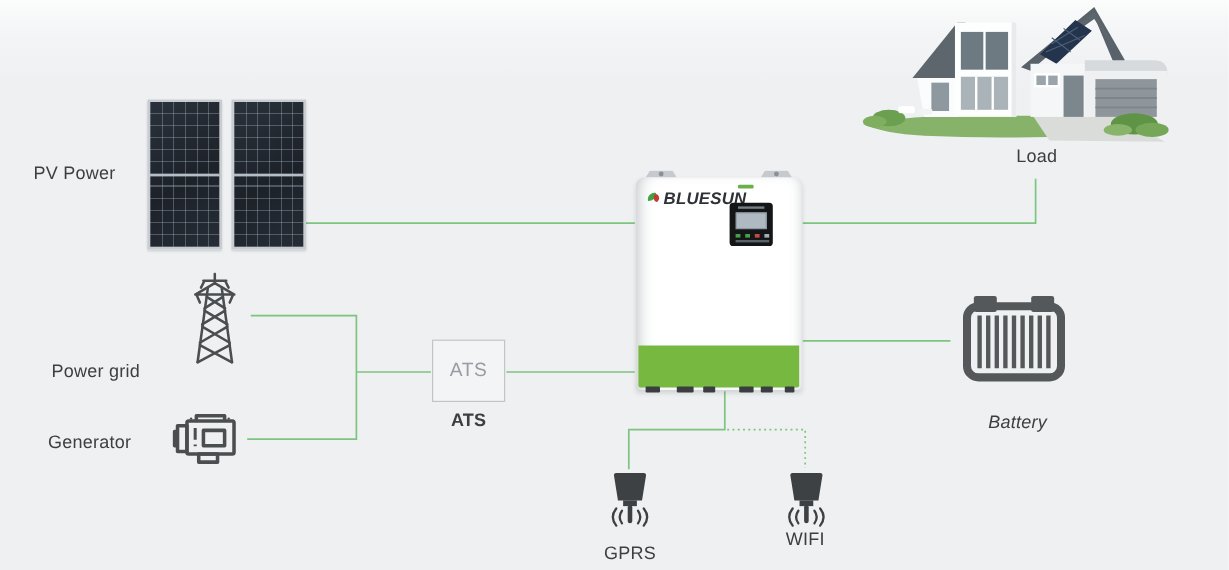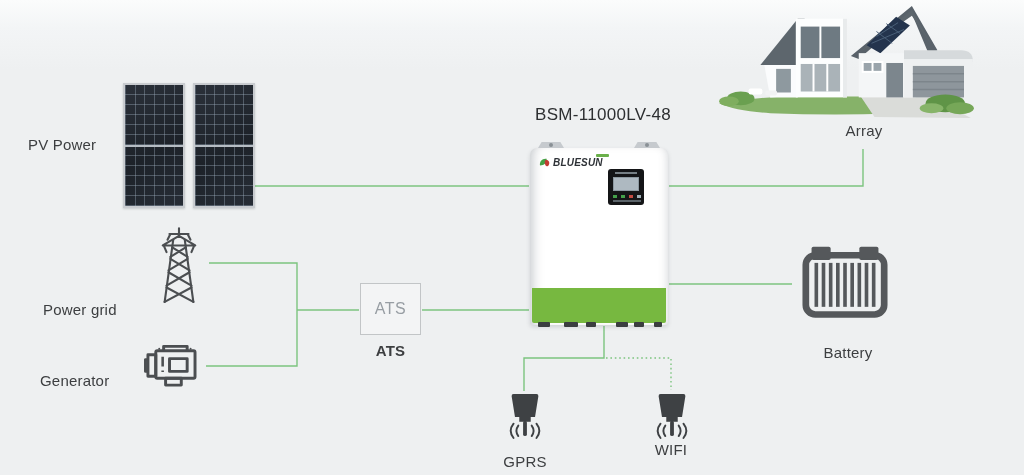--- a/index.html
+++ b/index.html
@@ -47,21 +47,21 @@
     background:#ffffff;border-radius:7px 7px 3px 3px;
     box-shadow:inset 10px 0 12px -8px rgba(90,100,110,.38),
                inset -8px 0 10px -8px rgba(90,100,110,.28),
                0 2px 4px rgba(70,80,90,.18);
   }
   .bracket{position:absolute;top:-6px;width:26px;height:6px;background:#c6cace;
     clip-path:polygon(14% 0,86% 0,100% 100%,0 100%);}
   .bracket .dot{position:absolute;left:11px;top:1px;width:4px;height:4px;border-radius:50%;background:#8a9095;}
   #bracket-left{left:8px;} #bracket-right{left:104px;}
   #logo{position:absolute;left:9px;top:9px;display:flex;align-items:center;gap:2px;}
-  #logo .brand{font-size:10px;font-weight:bold;font-style:italic;color:#2e3237;letter-spacing:.2px;}
+  #logo .brand{font-size:14px;font-weight:bold;font-style:italic;color:#2e3237;letter-spacing:.2px;}
   #logo .chip{position:absolute;right:-6px;top:-3px;width:13px;height:3px;background:#6ab04a;border-radius:1px;}
   #ctrl-panel{position:absolute;left:78px;top:21px;width:36px;height:36px;background:#141517;border-radius:3px;}
   #ctrl-panel .cap{position:absolute;left:7px;top:3px;width:22px;height:2px;background:#767f85;}
   #ctrl-panel .lcd{position:absolute;left:5px;top:8px;width:26px;height:14px;background:#aeb9c1;
     box-shadow:inset 0 0 0 1px #8d99a1;}
   #ctrl-panel .btn{position:absolute;width:4px;height:3px;top:26px;}
   #ctrl-panel .btn.b1{left:5px;background:#44a04a;}
   #ctrl-panel .btn.b2{left:13px;background:#44a04a;}
   #ctrl-panel .btn.b3{left:21px;background:#c24b42;}
   #ctrl-panel .btn.b4{left:29px;background:#9fb0b8;}
@@ -108,28 +108,27 @@
       <path d="M22,11 V6.5 H46 V11"></path>
       <rect x="6" y="15" width="8" height="22"></rect>
       <path d="M6,20 H3.5 V32 H6"></path>
       <rect x="28" y="19" width="18" height="13"></rect>
       <path d="M21,17 V27 M21,31 V32.5" stroke-width="2.6"></path>
       <rect x="24" y="39" width="16" height="7"></rect>
       <circle cx="17.5" cy="9" r="1" fill="#4b4e51" stroke="none"></circle>
       <circle cx="49.5" cy="9" r="1" fill="#4b4e51" stroke="none"></circle>
     </svg>
   </div>
-  <div class="lbl" style="left:40px;top:360px;margin-top:12px;">Generator</div>
+  <div class="lbl" style="left:40px;top:360px;">Generator</div>
 
   <div id="ats-box">
     <span>ATS</span>
   </div>
   <div class="lbl center" id="ats-caption">ATS</div>
 
-  <div id="title">BSM-11000LV-48</div>
   <div id="inverter">
     <div class="bracket" id="bracket-left">
         <div class="dot"></div>
       </div>
     <div class="bracket" id="bracket-right">
         <div class="dot"></div>
       </div>
     <div id="logo">
       <svg width="12" height="10" viewBox="0 0 14 12">
         <path d="M1,9 C0,4 4,0 9,1 C9,6 6,9 1,9Z" fill="#45a145"></path>
@@ -185,41 +184,41 @@
       <path d="M205,73 H257 M205,81 H257 M205,89 H257" stroke="#7d858b" stroke-width="1.5" fill="none"></path>
       <ellipse cx="30" cy="98" rx="14" ry="7" fill="#6aa050"></ellipse>
       <ellipse cx="18" cy="101" rx="10" ry="5" fill="#7fae5f"></ellipse>
       <rect x="38" y="88" width="14" height="6" rx="2" fill="#ffffff"></rect>
       <rect x="55" y="90" width="12" height="5" rx="2" fill="#f2f3f4"></rect>
       <ellipse cx="238" cy="103" rx="20" ry="9" fill="#5f9447"></ellipse>
       <ellipse cx="253" cy="108" rx="14" ry="6" fill="#76a758"></ellipse>
       <ellipse cx="224" cy="108" rx="12" ry="5" fill="#87b469"></ellipse>
     </svg>
   </div>
-  <div class="lbl center" style="left:824px;top:122px;width:80px;">Array</div>
+  <div class="lbl center" style="left:824px;top:122px;width:80px;">Load</div>
 
   <div class="icon" style="left:802px;top:245px;">
     <svg width="86" height="74" viewBox="0 0 90 76">
       <rect x="10" y="1" width="20" height="14" rx="2" fill="#55585b"></rect>
       <rect x="60" y="1" width="20" height="14" rx="2" fill="#55585b"></rect>
       <rect x="4" y="10" width="82" height="62" rx="10" fill="none" stroke="#55585b" stroke-width="7"></rect>
       <g stroke="#55585b" stroke-width="3.8">
         <line x1="15" y1="18" x2="15" y2="64"></line>
           <line x1="22.5" y1="18" x2="22.5" y2="64"></line>
         <line x1="30" y1="18" x2="30" y2="64"></line>
           <line x1="37.5" y1="18" x2="37.5" y2="64"></line>
         <line x1="45" y1="18" x2="45" y2="64"></line>
           <line x1="52.5" y1="18" x2="52.5" y2="64"></line>
         <line x1="60" y1="18" x2="60" y2="64"></line>
           <line x1="67.5" y1="18" x2="67.5" y2="64"></line>
         <line x1="75" y1="18" x2="75" y2="64"></line>
       </g>
     </svg>
   </div>
-  <div class="lbl center" style="left:808px;top:344px;width:80px;">Battery</div>
+  <div class="lbl center" style="left:808px;top:344px;width:80px;font-style:italic;">Battery</div>
 
   <div class="icon" style="left:504px;top:392px;">
     <svg width="42" height="50" viewBox="0 0 44 52">
       <path d="M10,2 h24 a2,2 0 0 1 2,2.2 L32.5,26 h-21 L8,4.2 A2,2 0 0 1 10,2Z" fill="#3e4144"></path>
       <rect x="16" y="26" width="12" height="5" fill="#3e4144"></rect>
       <rect x="20" y="30" width="4" height="16" rx="2" fill="#3e4144"></rect>
       <g stroke="#3e4144" stroke-width="2" fill="none" stroke-linecap="round">
         <path d="M15,35 q-4,5.5 0,11"></path>
           <path d="M10,33 q-6,7.5 0,15"></path>
         <path d="M29,35 q4,5.5 0,11"></path>

